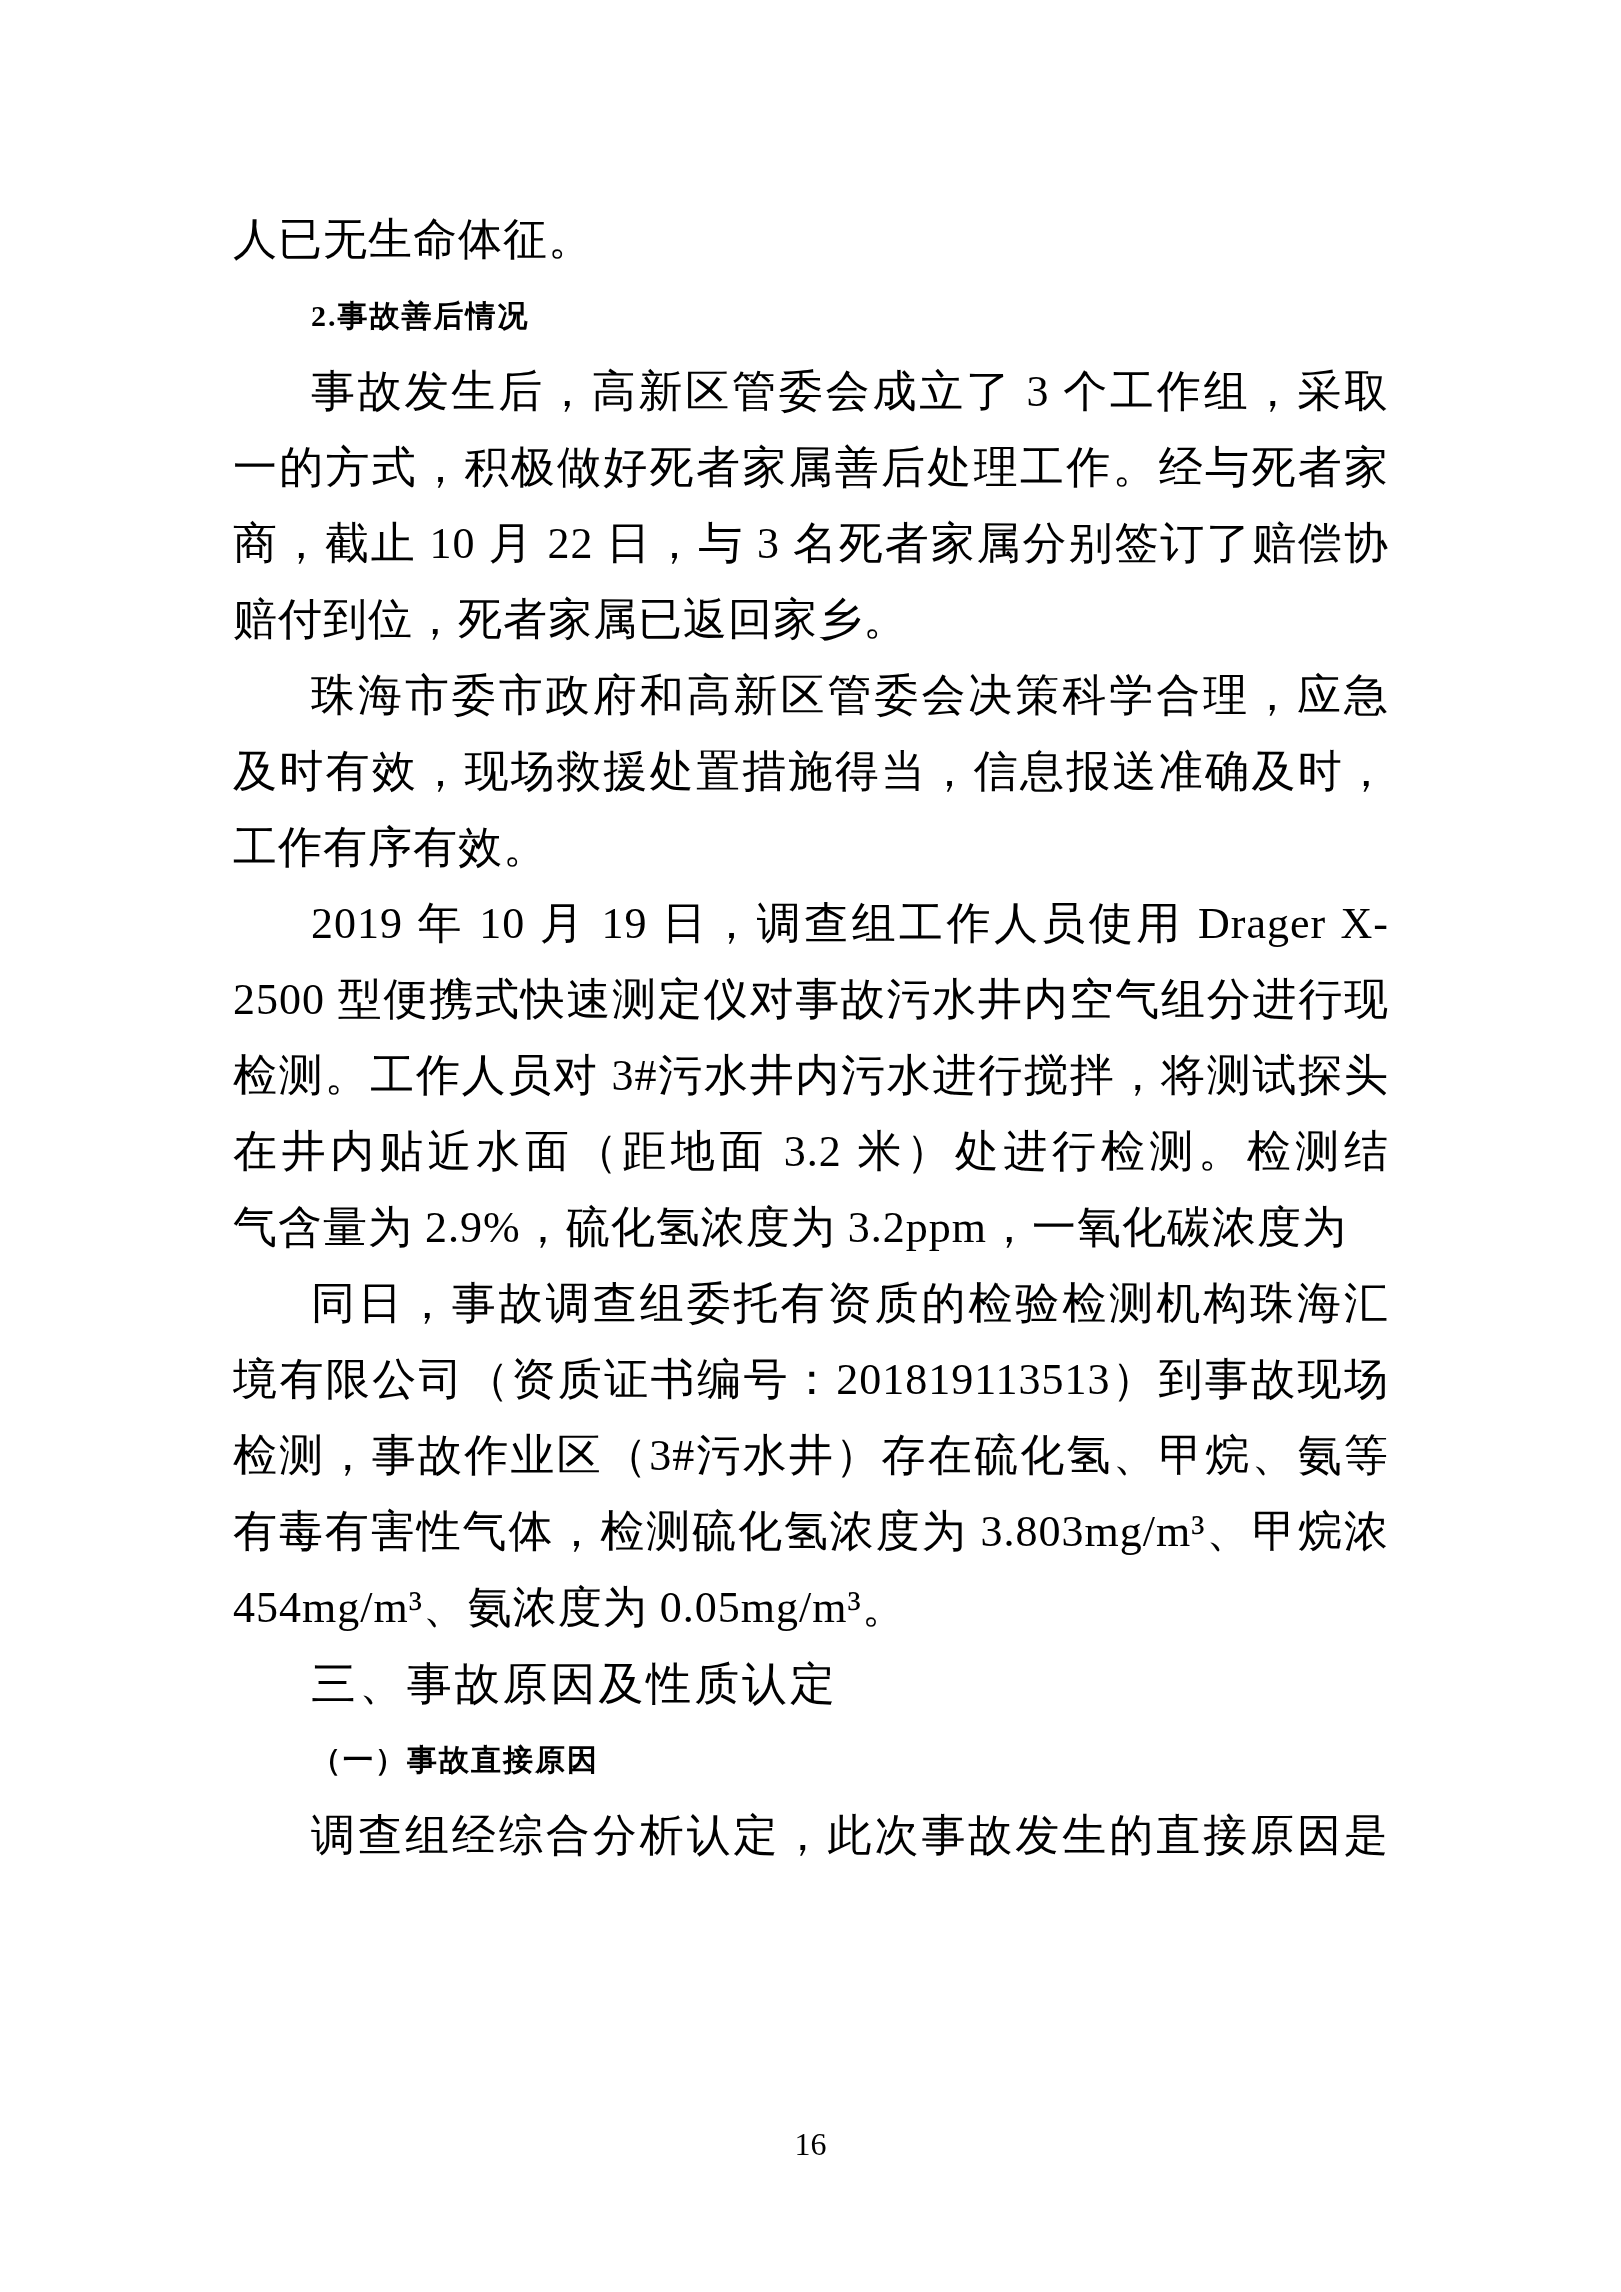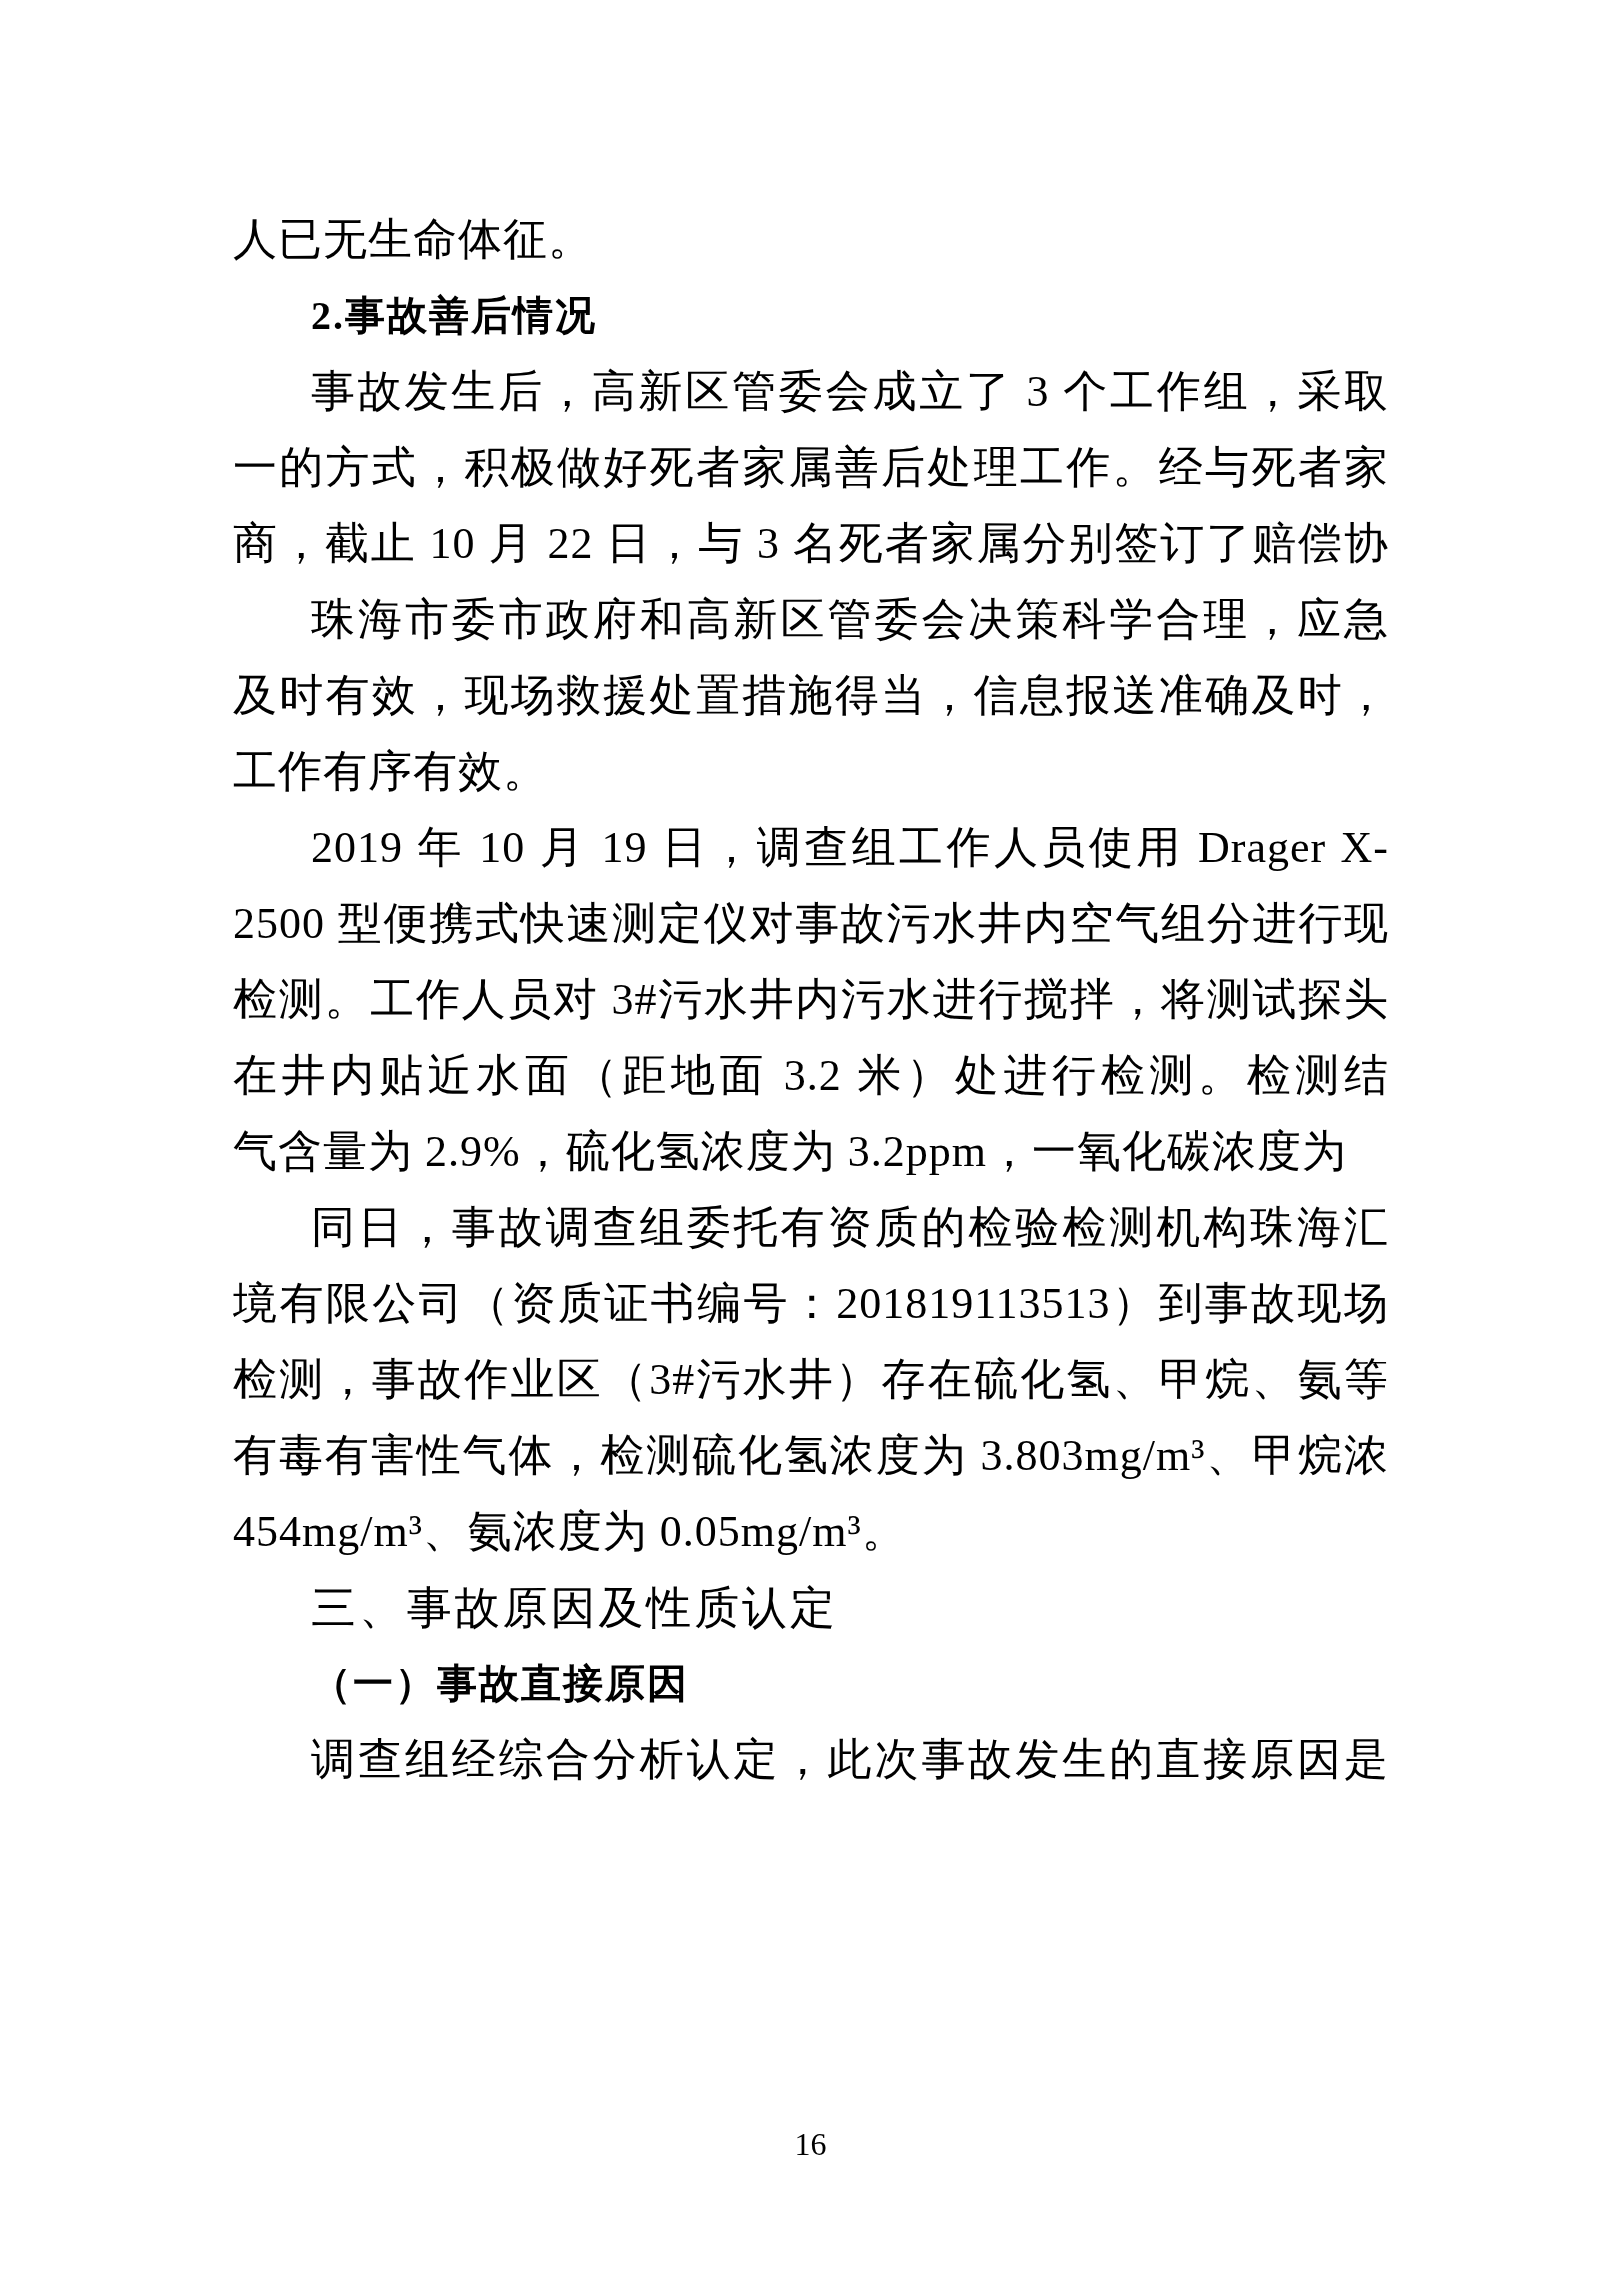--- a/index.html
+++ b/index.html
@@ -33,21 +33,21 @@
   }
   .just {
     text-align: justify;
     text-align-last: justify;
   }
   .indent {
     text-indent: 78px;
   }
   .heading {
     font-weight: bold;
-    font-size: 40px;
+    font-size: 30px;
     letter-spacing: 2px;
   }
   .section-heading {
     font-weight: normal;
     font-size: 45px;
     font-family: "DejaVu Sans", "Liberation Sans", sans-serif;
     letter-spacing: 2.9px;
   }
   .footer {
     position: absolute;
@@ -62,20 +62,21 @@
 </head>
 <body>
 
 <div class="page">
   <div class="content">
     <div class="line">人已无生命体征。</div>
     <div class="line heading indent">2.事故善后情况</div>
     <div class="line just indent">事故发生后，高新区管委会成立了 3 个工作组，采取一对</div>
     <div class="line just">一的方式，积极做好死者家属善后处理工作。经与死者家属协</div>
     <div class="line just">商，截止 10 月 22 日，与 3 名死者家属分别签订了赔偿协议并</div>
+    <div class="line">赔付到位，死者家属已返回家乡。</div>
     <div class="line just indent">珠海市委市政府和高新区管委会决策科学合理，应急机制</div>
     <div class="line just">及时有效，现场救援处置措施得当，信息报送准确及时，善后</div>
     <div class="line">工作有序有效。</div>
     <div class="line just indent">2019 年 10 月 19 日，调查组工作人员使用 Drager X-am</div>
     <div class="line just">2500 型便携式快速测定仪对事故污水井内空气组分进行现场</div>
     <div class="line just">检测。工作人员对 3#污水井内污水进行搅拌，将测试探头放</div>
     <div class="line just">在井内贴近水面（距地面 3.2 米）处进行检测。检测结果：氧</div>
     <div class="line">气含量为 2.9%，硫化氢浓度为 3.2ppm，一氧化碳浓度为 2ppm。</div>
     <div class="line just indent">同日，事故调查组委托有资质的检验检测机构珠海汇华环</div>
     <div class="line just">境有限公司（资质证书编号：201819113513）到事故现场取样</div>

